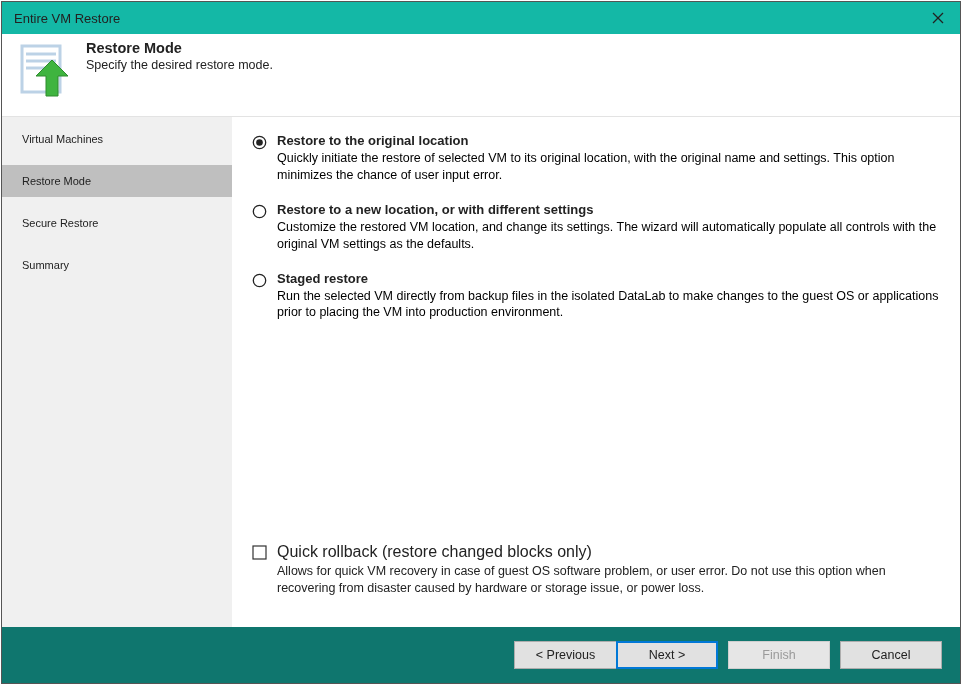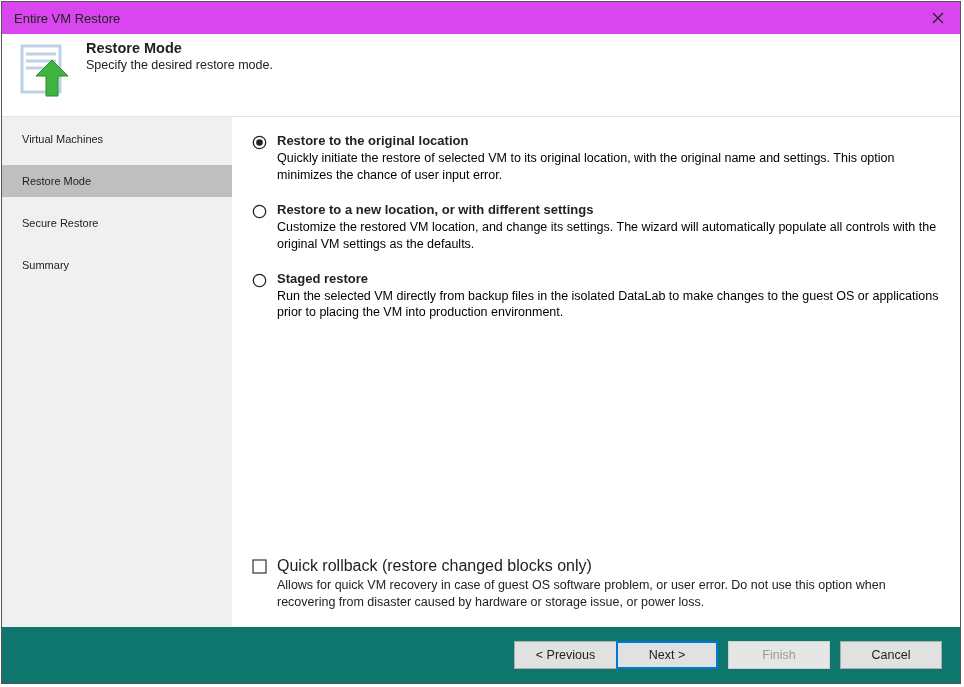--- a/index.html
+++ b/index.html
@@ -21,21 +21,21 @@
     background: #fff;
     display: flex;
     flex-direction: column;
   }
   .titlebar {
     display: flex;
     align-items: center;
     justify-content: space-between;
     height: 32px;
     padding: 0 0 0 12px;
-    background: #d946ef;
+    background: #14b8a6;
   }
   .titlebar .title {
     font-size: 13px;
     color: #222;
   }
   .titlebar .close {
     width: 44px;
     height: 30px;
     display: flex;
     align-items: center;
@@ -86,21 +86,21 @@
     cursor: default;
   }
   .sidebar .step.active {
     background: #bfbfbf;
   }
   .sidebar .step + .step { margin-top: 10px; }
 
   .main {
     flex: 1;
     background: #fff;
-    padding: 16px 20px 12px 20px;
+    padding: 16px 20px 26px 20px;
     display: flex;
     flex-direction: column;
     min-height:0;
   }
   .options {
     flex:1;
     overflow:auto;
   }
   .option {
     display: flex;

